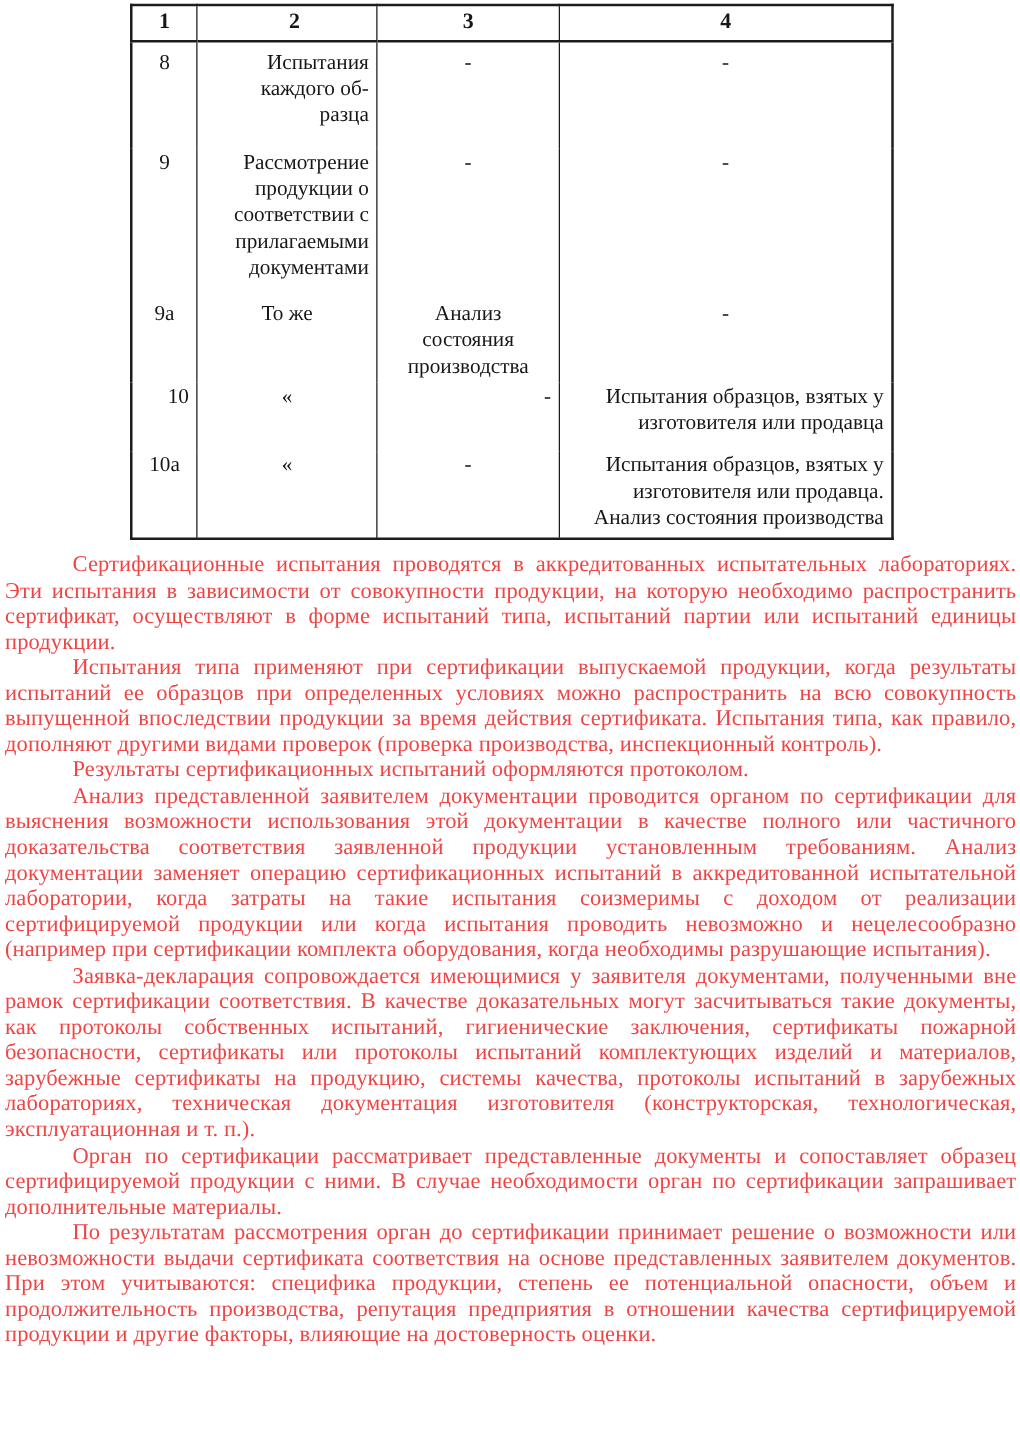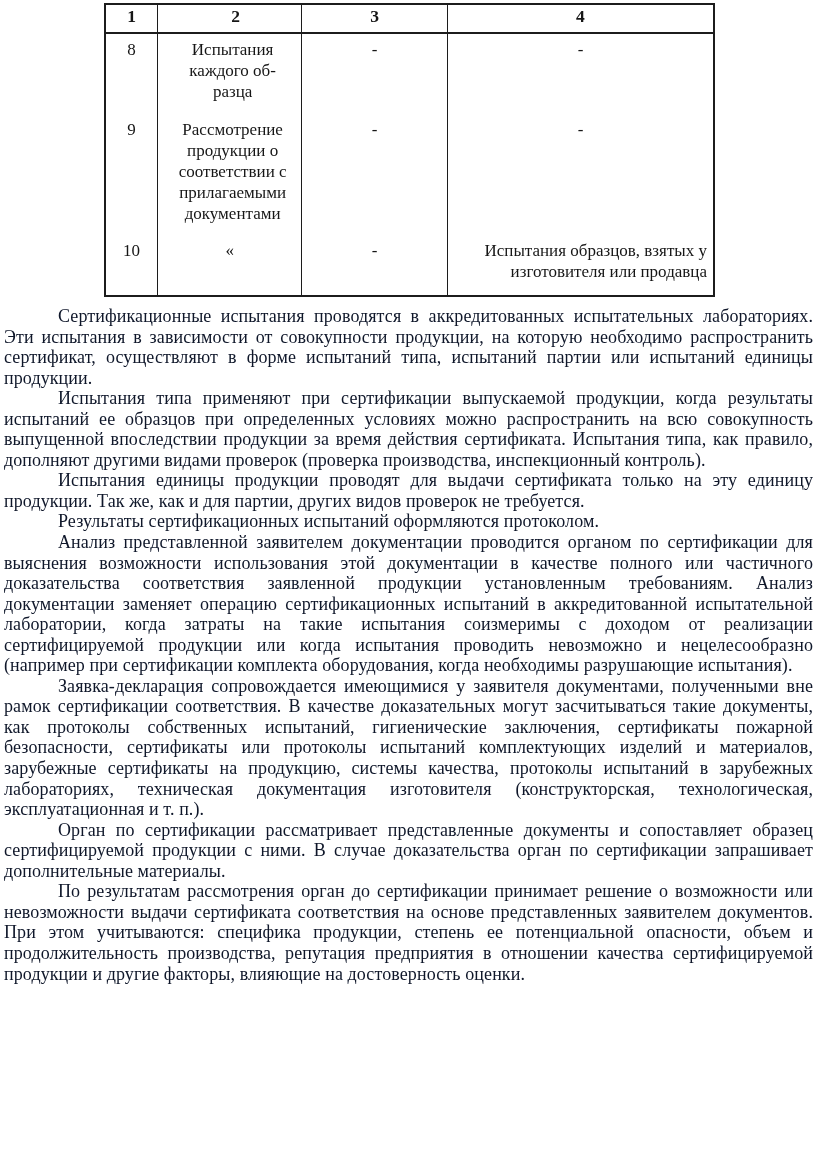--- a/index.html
+++ b/index.html
@@ -41,46 +41,46 @@
   }
   table.doc-table thead th {
     border-bottom: 2.5px solid #1c1c1c;
     font-weight: bold;
     text-align: center;
     height: 24px;
     padding: 1px 0 2px 0;
     font-size: 17.5px;
   }
   .c1 { width: 52px;  text-align: center; }
-  .c2 { width: 142px; text-align: center; padding-left: 12px !important; }
+  .c2 { width: 142px; text-align: right; padding-left: 12px !important; }
   .c3 { width: 144px; text-align: center; }
   .c4 { width: 263px; text-align: center; }
   td.pre { white-space: pre-line; }
   td.c2.center { text-align: center; padding-left: 6px !important; }
   td.c4.lefted { text-align: right; padding-left: 9px !important; }
   td.vmid { vertical-align: middle; }
   tr.row-8  td { padding-top: 5px; padding-bottom: 17px; }
   tr.row-9  td { padding-bottom: 16px; }
   tr.row-9a td { padding-bottom: 3px; }
-  tr.row-10 td { padding-bottom: 13px; }
+  tr.row-10 td { padding-bottom: 13px; text-align: right; }
   tr.row-10a td { padding-bottom: 6px; }
 
   
   .body-text {
     margin-top: 9px;
     padding: 0 3px 0 4px;
   }
   .body-text p {
     margin: 0;
     text-align: justify;
     text-indent: 54px;
     font-size: 18px;
     line-height: 20.55px;
     letter-spacing: 0.1px;
-    color: #0f172a;
+    color: #ef4444;
   }
 </style>
 </head>
 <body>
 
 <div class="page">
 
   <div class="table-wrap">
     <table class="doc-table">
       <colgroup>
@@ -109,35 +109,50 @@
         <tr class="row-9">
           <td class="c1">9</td>
           <td class="c2 pre">Рассмотрение
 продукции о
 соответствии с
 прилагаемыми
 документами</td>
           <td class="c3 pre">-</td>
           <td class="c4 pre">-</td>
         </tr>
+        <tr class="row-9a">
+          <td class="c1">9а</td>
+          <td class="c2 pre center">То же</td>
+          <td class="c3 pre">Анализ
+состояния
+производства</td>
+          <td class="c4 pre">-</td>
+        </tr>
         <tr class="row-10">
           <td class="c1">10</td>
           <td class="c2 pre center">«</td>
           <td class="c3 pre vmid">-</td>
           <td class="c4 pre lefted">Испытания образцов, взятых у
 изготовителя или продавца</td>
+        </tr>
+        <tr class="row-10a">
+          <td class="c1">10а</td>
+          <td class="c2 pre center">«</td>
+          <td class="c3 pre">-</td>
+          <td class="c4 pre lefted">Испытания образцов, взятых у
+изготовителя или продавца.
+Анализ состояния производства</td>
         </tr>
       </tbody>
     </table>
   </div>
 
   <div class="body-text">
     <p>Сертификационные испытания проводятся в аккредитованных испытательных лабораториях. Эти испытания в зависимости от совокупности продукции, на которую необходимо распространить сертификат, осуществляют в форме испытаний типа, испытаний партии или испытаний единицы продукции.</p>
     <p>Испытания типа применяют при сертификации выпускаемой продукции, когда результаты испытаний ее образцов при определенных условиях можно распространить на всю совокупность выпущенной впоследствии продукции за время действия сертификата. Испытания типа, как правило, дополняют другими видами проверок (проверка производства, инспекционный контроль).</p>
-    <p>Испытания единицы продукции проводят для выдачи сертификата только на эту единицу продукции. Так же, как и для партии, других видов проверок не требуется.</p>
     <p>Результаты сертификационных испытаний оформляются протоколом.</p>
     <p>Анализ представленной заявителем документации проводится органом по сертификации для выяснения возможности использования этой документации в качестве полного или частичного доказательства соответствия заявленной продукции установленным требованиям. Анализ документации заменяет операцию сертификационных испытаний в аккредитованной испытательной лаборатории, когда затраты на такие испытания соизмеримы с доходом от реализации сертифицируемой продукции или когда испытания проводить невозможно и нецелесообразно (например при сертификации комплекта оборудования, когда необходимы разрушающие испытания).</p>
     <p>Заявка-декларация сопровождается имеющимися у заявителя документами, полученными вне рамок сертификации соответствия. В качестве доказательных могут засчитываться такие документы, как протоколы собственных испытаний, гигиенические заключения, сертификаты пожарной безопасности, сертификаты или протоколы испытаний комплектующих изделий и материалов, зарубежные сертификаты на продукцию, системы качества, протоколы испытаний в зарубежных лабораториях, техническая документация изготовителя (конструкторская, технологическая, эксплуатационная и т. п.).</p>
-    <p>Орган по сертификации рассматривает представленные документы и сопоставляет образец сертифицируемой продукции с ними. В случае доказательства орган по сертификации запрашивает дополнительные материалы.</p>
+    <p>Орган по сертификации рассматривает представленные документы и сопоставляет образец сертифицируемой продукции с ними. В случае необходимости орган по сертификации запрашивает дополнительные материалы.</p>
     <p>По результатам рассмотрения орган до сертификации принимает решение о возможности или невозможности выдачи сертификата соответствия на основе представленных заявителем документов. При этом учитываются: специфика продукции, степень ее потенциальной опасности, объем и продолжительность производства, репутация предприятия в отношении качества сертифицируемой продукции и другие факторы, влияющие на достоверность оценки.</p>
   </div>
 
 </div>
 
 </body></html>

